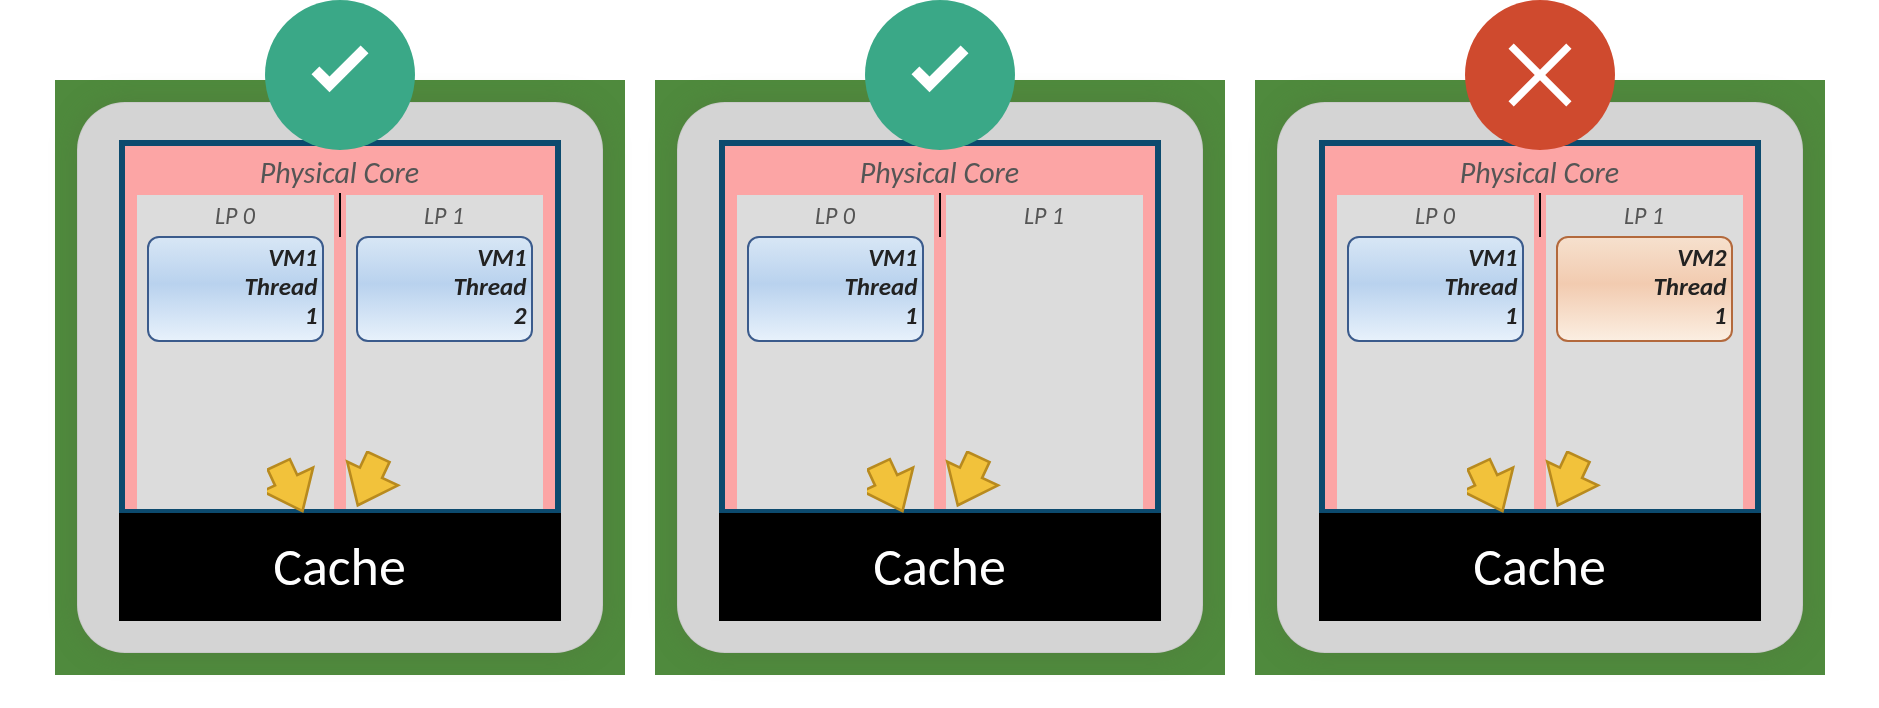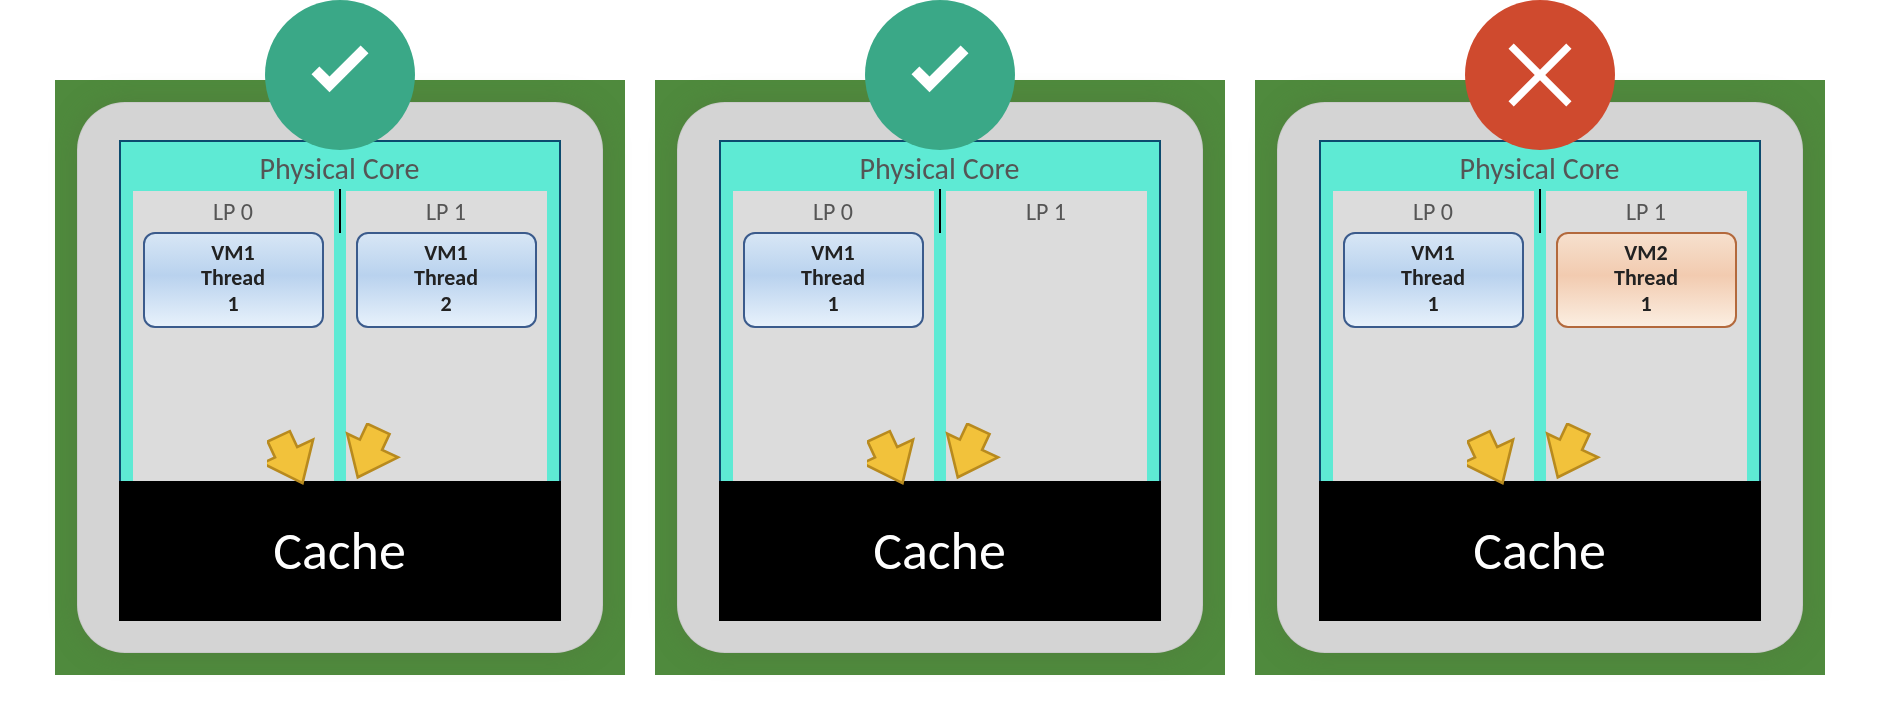--- a/index.html
+++ b/index.html
@@ -51,26 +51,27 @@
     height: 100%;
     background: #d4d4d4;
     border-radius: 48px;
     box-shadow: 0 0 24px rgba(80,120,60,0.6), inset 0 0 0 1px rgba(0,0,0,0.05);
     padding: 38px 42px 32px 42px;
     display: flex;
     flex-direction: column;
   }
   .core-box {
     flex: 1;
-    background: #5eead4;
-    border: 2px solid #0c4a6e;
+    background: #fca5a5;
+    border: 6px solid #0c4a6e;
     display: flex;
     flex-direction: column;
     padding: 8px 12px 0 12px;
     position: relative;
+    font-style: italic;
   }
   .core-title {
     text-align: center;
     font-size: 30px;
     color: #555;
     margin-bottom: 4px;
   }
   .lp-row {
     display: flex;
     gap: 12px;
@@ -88,22 +89,22 @@
   .lp-title {
     font-size: 24px;
     color: #555;
     margin-bottom: 6px;
   }
   .thread {
     width: 100%;
     border-radius: 12px;
     border: 2px solid #3b5b8c;
     background: linear-gradient(#d7e6f5, #b9d2ee 45%, #e7f1fb);
-    text-align: center;
-    font-size: 22px;
+    text-align: right;
+    font-size: 25px;
     font-weight: 600;
     color: #222;
     padding: 6px 4px 10px 4px;
     line-height: 1.15;
   }
   .thread.warn {
     border-color: #b3693c;
     background: linear-gradient(#f6e0cd, #f2cbb0 45%, #fbeee1);
   }
   .thread span { display:block; }
@@ -123,21 +124,21 @@
     bottom: -12px;
     width: 160px;
     height: 70px;
     display: flex;
     justify-content: center;
     gap: 6px;
     z-index: 5;
   }
   .arrows svg { width: 70px; height: 70px; }
   .cache {
-    height: 140px;
+    height: 108px;
     background: #000;
     color: #fff;
     font-size: 54px;
     display: flex;
     align-items: center;
     justify-content: center;
     margin-top: -2px;
     z-index: 2;
   }
 </style>

